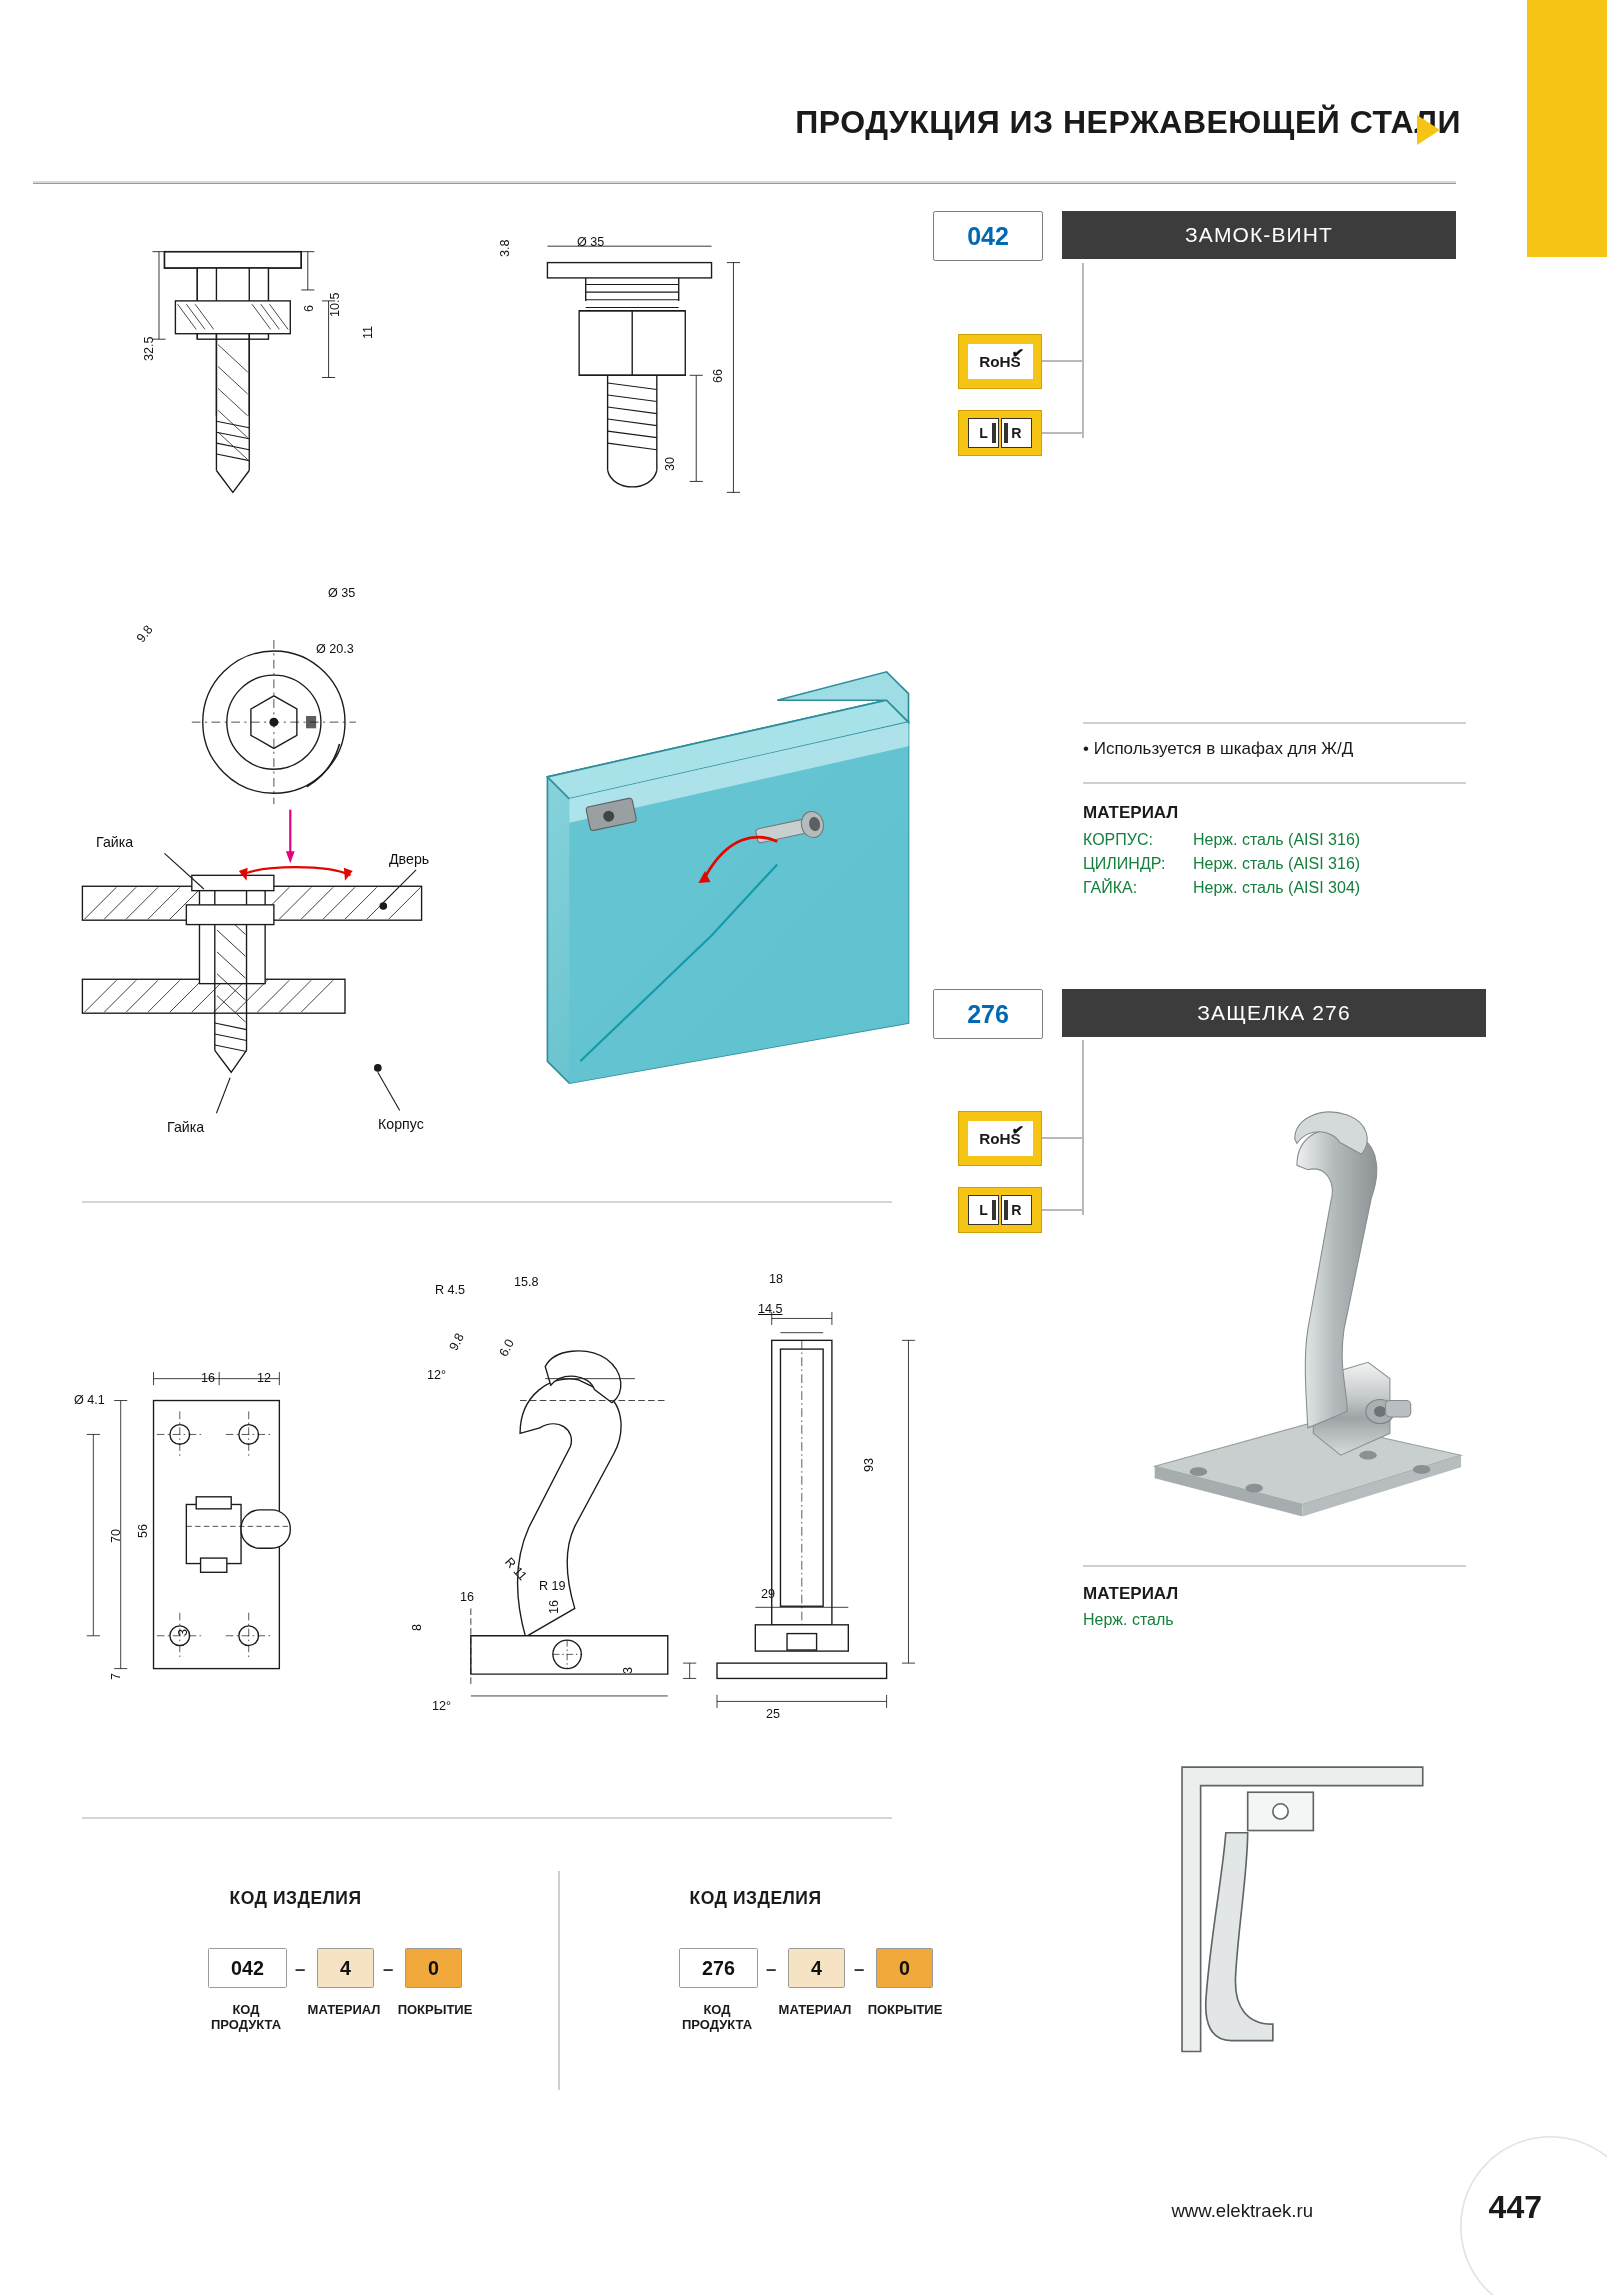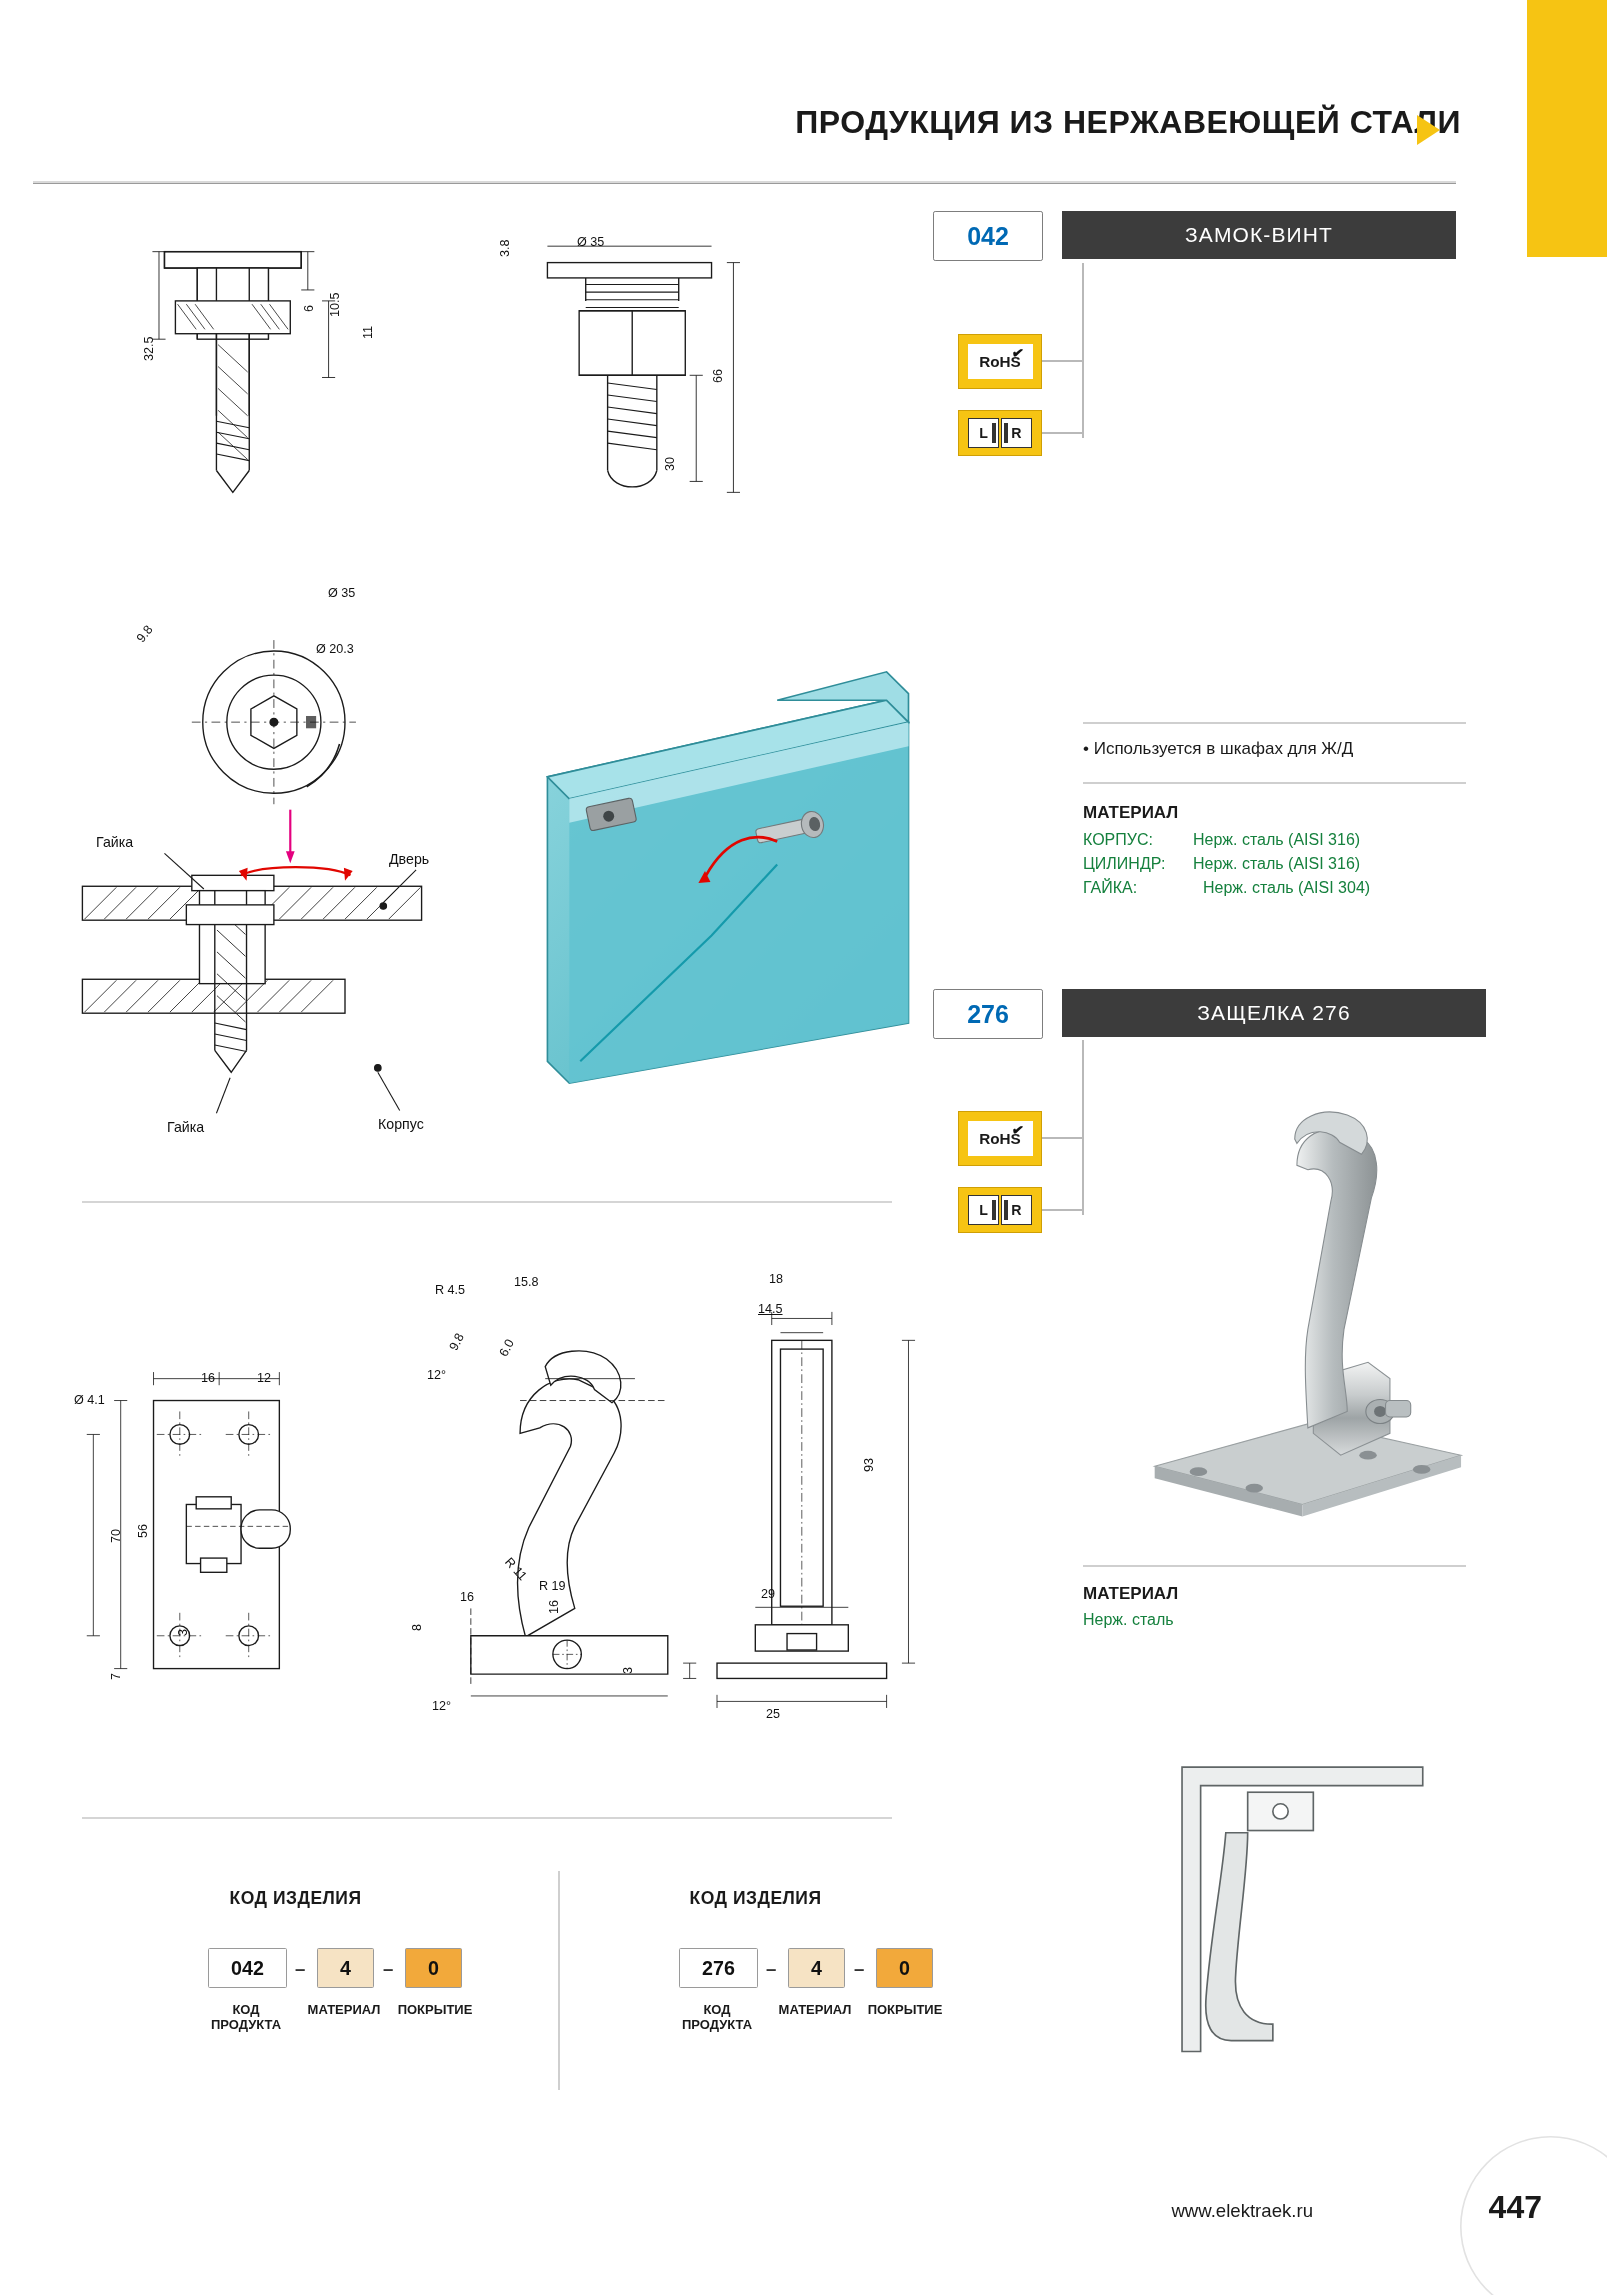--- a/index.html
+++ b/index.html
@@ -382,21 +382,21 @@
 <div class="hrule-thin" style="left:1083px; top:722px; width:383px;"></div>
 <div class="bullet-text" style="left:1083px; top:739px; width:378px;">• Используется в шкафах для Ж/Д</div>
 <div class="hrule-thin" style="left:1083px; top:782px; width:383px;"></div>
 
 <div class="mat-title" style="left:1083px; top:803px;">МАТЕРИАЛ</div>
 <div class="mat-row" style="left:1083px; top:831px;">КОРПУС:</div>
 <div class="mat-row" style="left:1193px; top:831px;">Нерж. сталь (AISI 316)</div>
 <div class="mat-row" style="left:1083px; top:855px;">ЦИЛИНДР:</div>
 <div class="mat-row" style="left:1193px; top:855px;">Нерж. сталь (AISI 316)</div>
 <div class="mat-row" style="left:1083px; top:879px;">ГАЙКА:</div>
-<div class="mat-row" style="left:1193px; top:879px;margin-left:10px;">Нерж. сталь (AISI 304)</div>
+<div class="mat-row" style="left:1193px; top:879px;">Нерж. сталь (AISI 304)</div>
 
 <div class="code-badge" style="left:933px; top:989px;">276</div>
 <div class="title-bar" style="left:1062px; top:989px; width:424px;">ЗАЩЕЛКА 276</div>
 
 <div class="rohs-badge" style="left:958px; top:1111px;">
   <div class="rohs-inner">
     <span class="rohs-check">✔</span>
     <span>RoHS</span>
   </div>
 </div>

